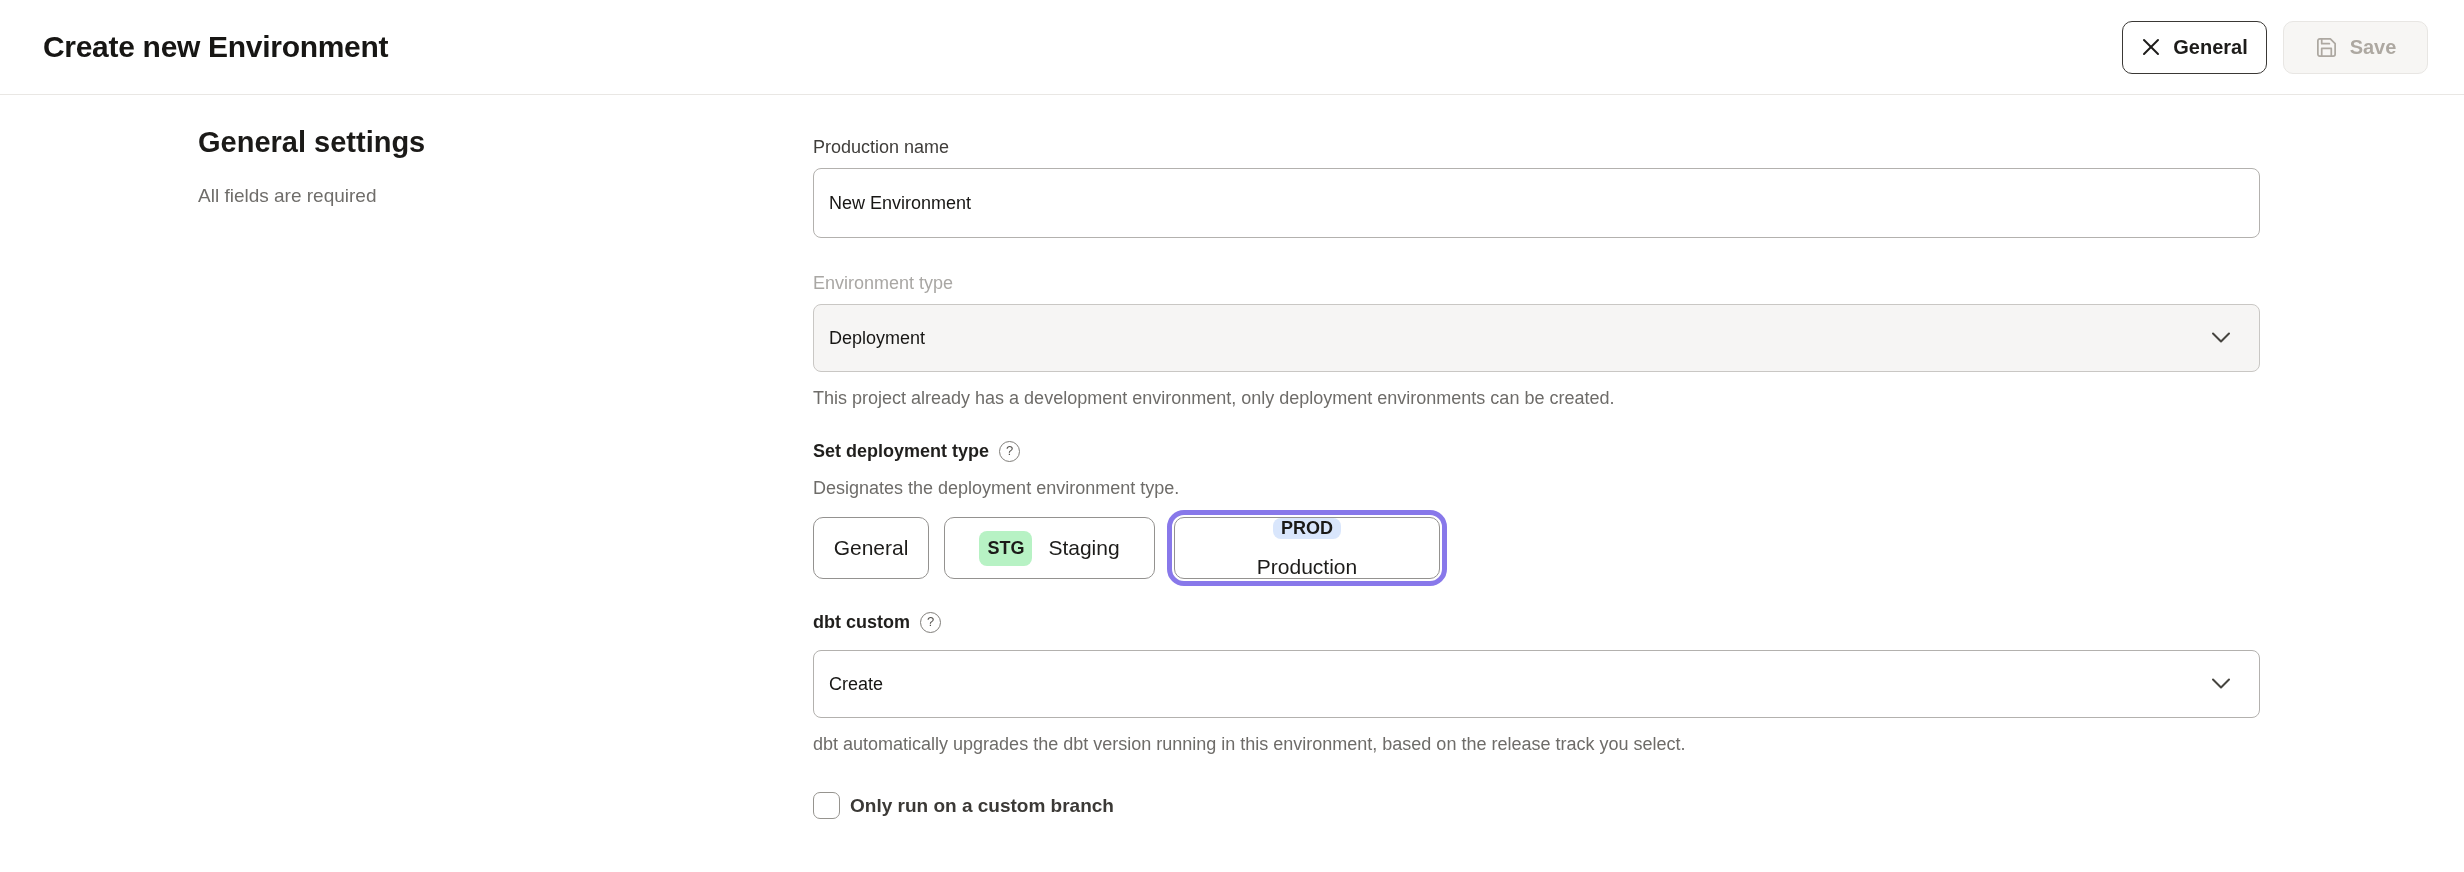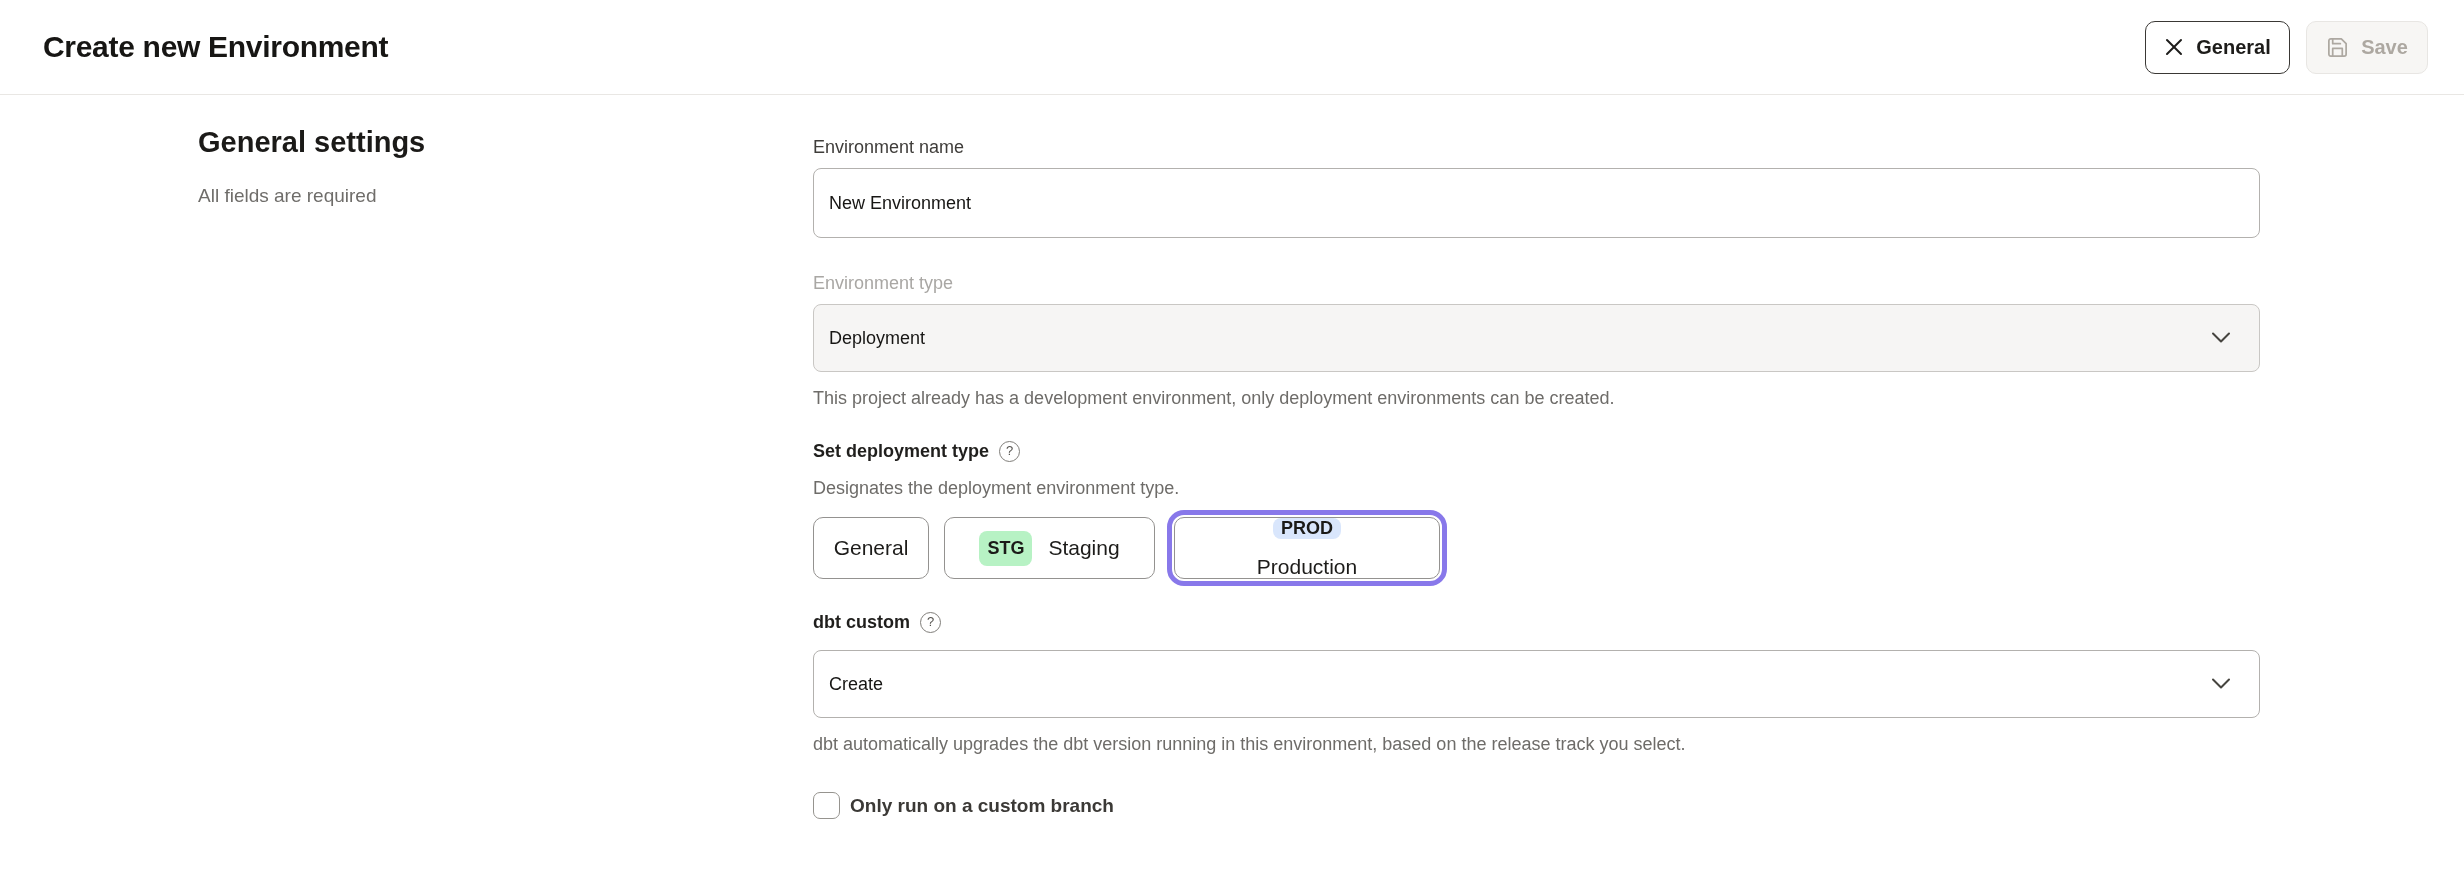--- a/index.html
+++ b/index.html
@@ -39,21 +39,21 @@
     font-weight: 600;
     cursor: pointer;
   }
   .btn-cancel {
     width: 145px;
     background: #ffffff;
     border: 1.5px solid #3a3835;
     color: #1d1c1a;
   }
   .btn-save {
-    width: 122px;
+    width: 145px;
     background: #f7f6f4;
     border: 1px solid #e8e6e3;
     color: #ada8a1;
     cursor: default;
   }
   .btn svg { display: block; }
 
   
   .main { display: flex; align-items: flex-start; }
   .section-intro {
@@ -253,21 +253,21 @@
 
 <main class="main">
   <aside class="section-intro">
     <h2 class="section-heading">General settings</h2>
     <p class="section-subheading">All fields are required</p>
   </aside>
 
   <form class="env-form">
 
     <div class="row-1">
-      <label class="f-label">Environment name</label>
+      <label class="f-label">Production name</label>
       <input class="text-input" type="text" value="New Environment" style="">
     </div>
 
     <div class="row-2">
       <label class="f-label disabled">Environment type</label>
       <div class="select disabled">
         <span>Deployment</span>
         <span class="chevron">
           <svg width="20" height="12" viewBox="0 0 20 12" fill="none" stroke="#46443f" stroke-width="2" stroke-linecap="round" stroke-linejoin="round">
             <polyline points="2 2 10 10 18 2"></polyline>

